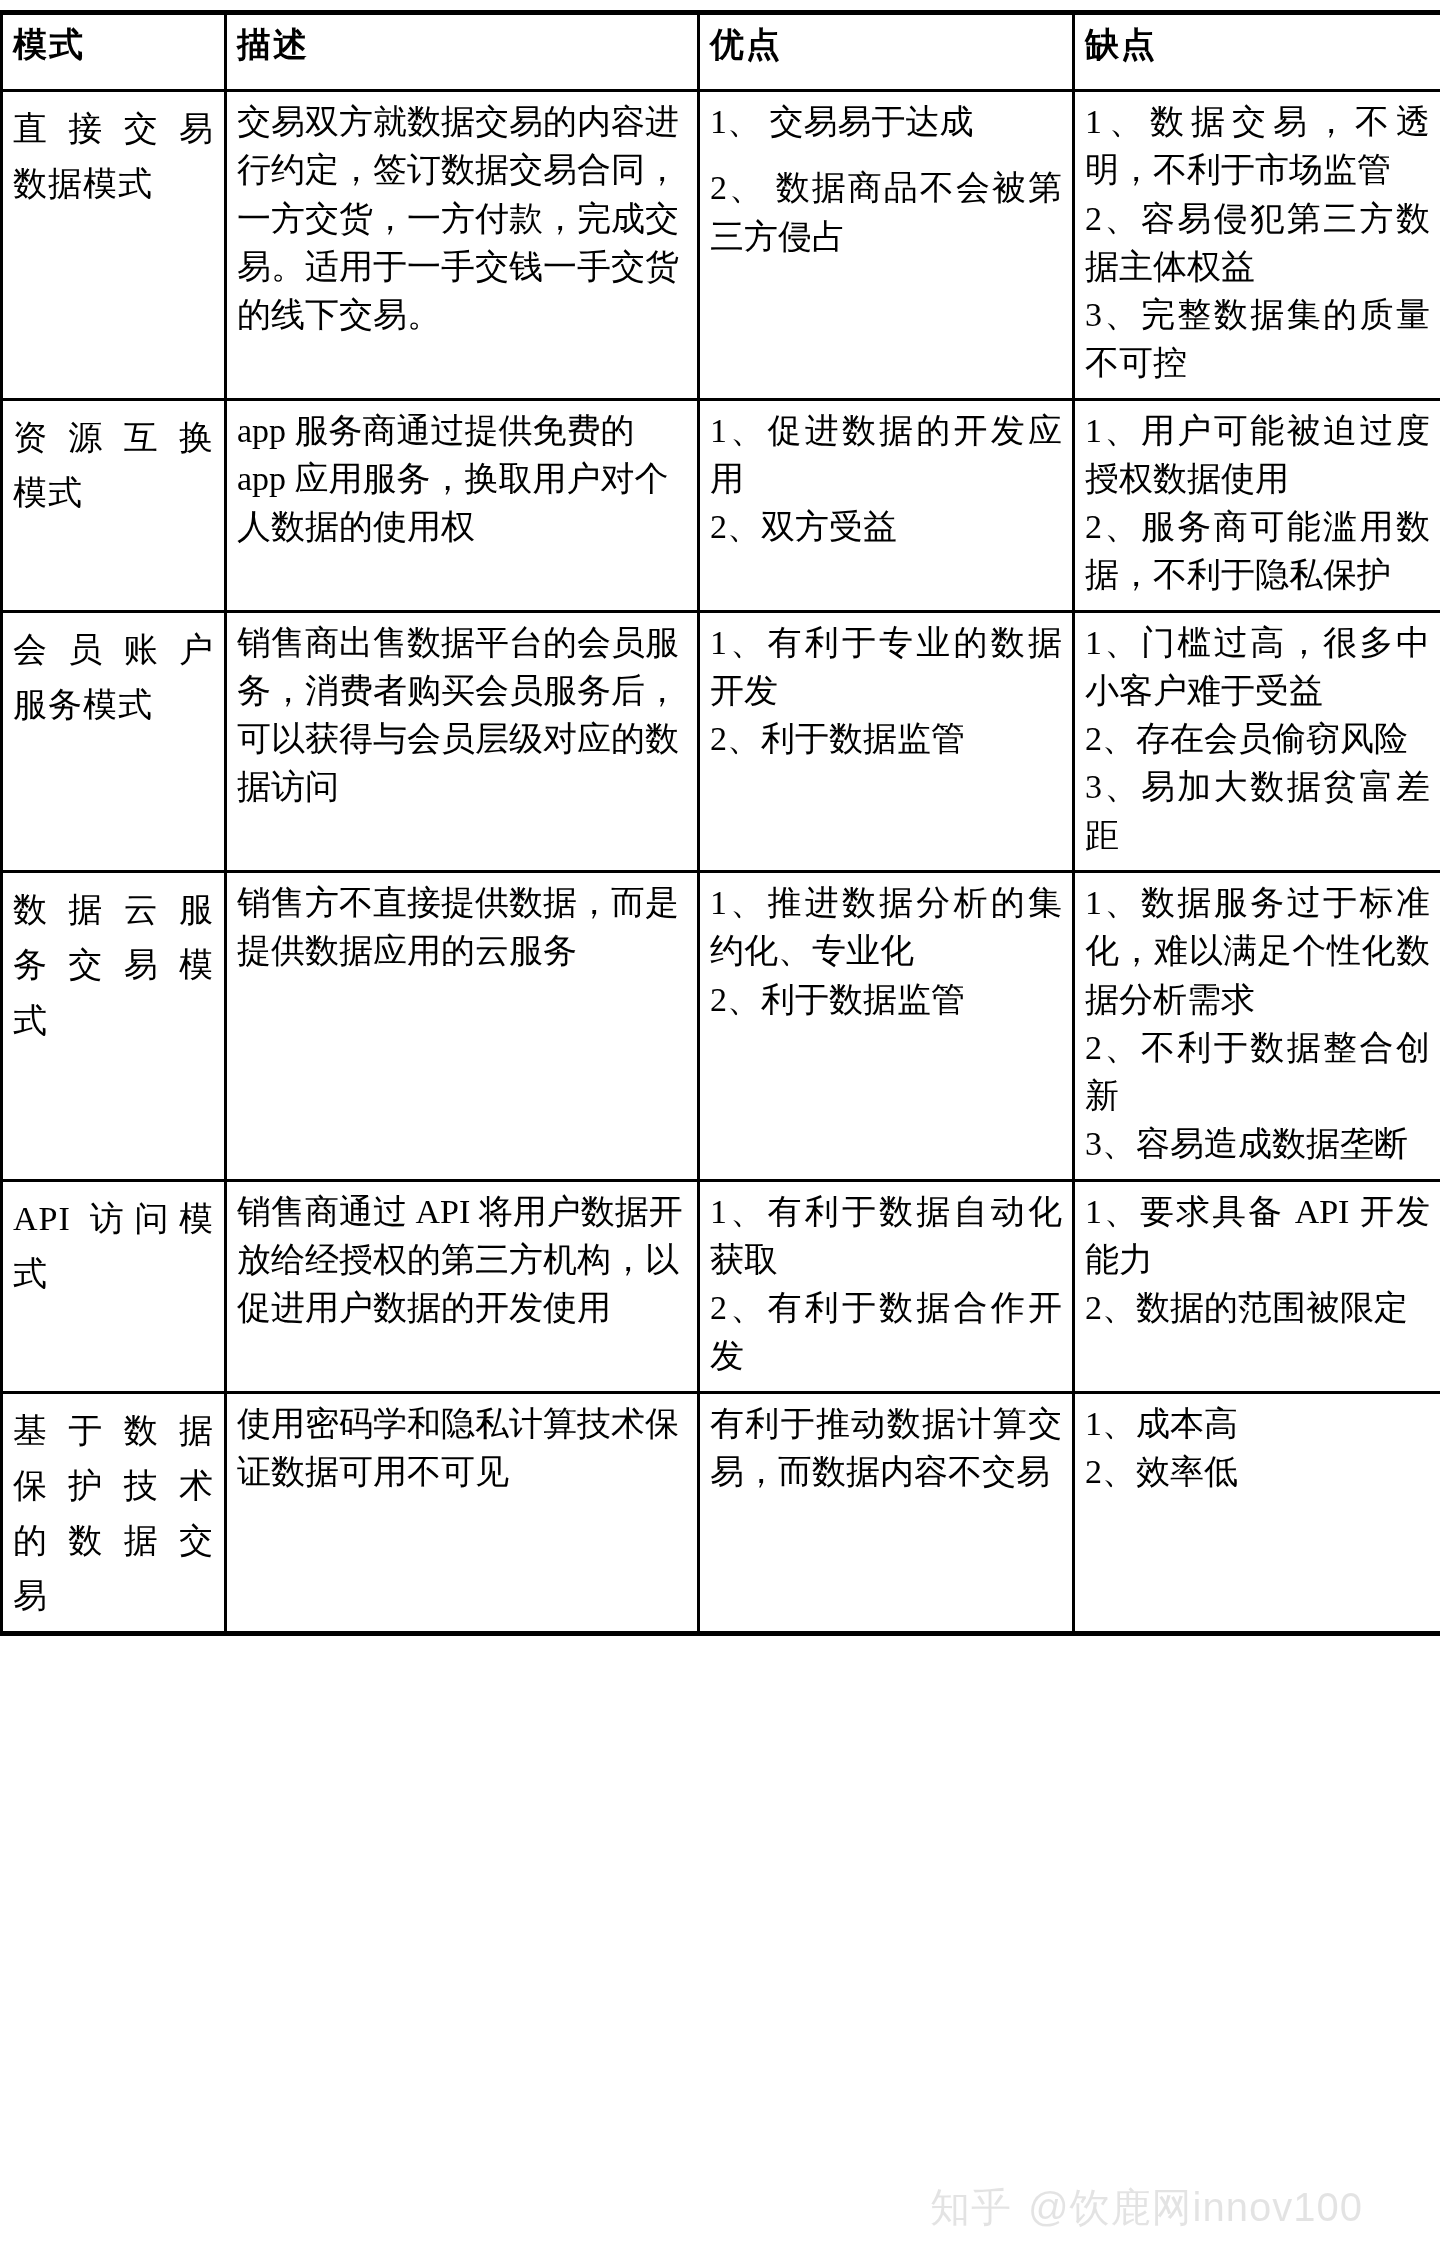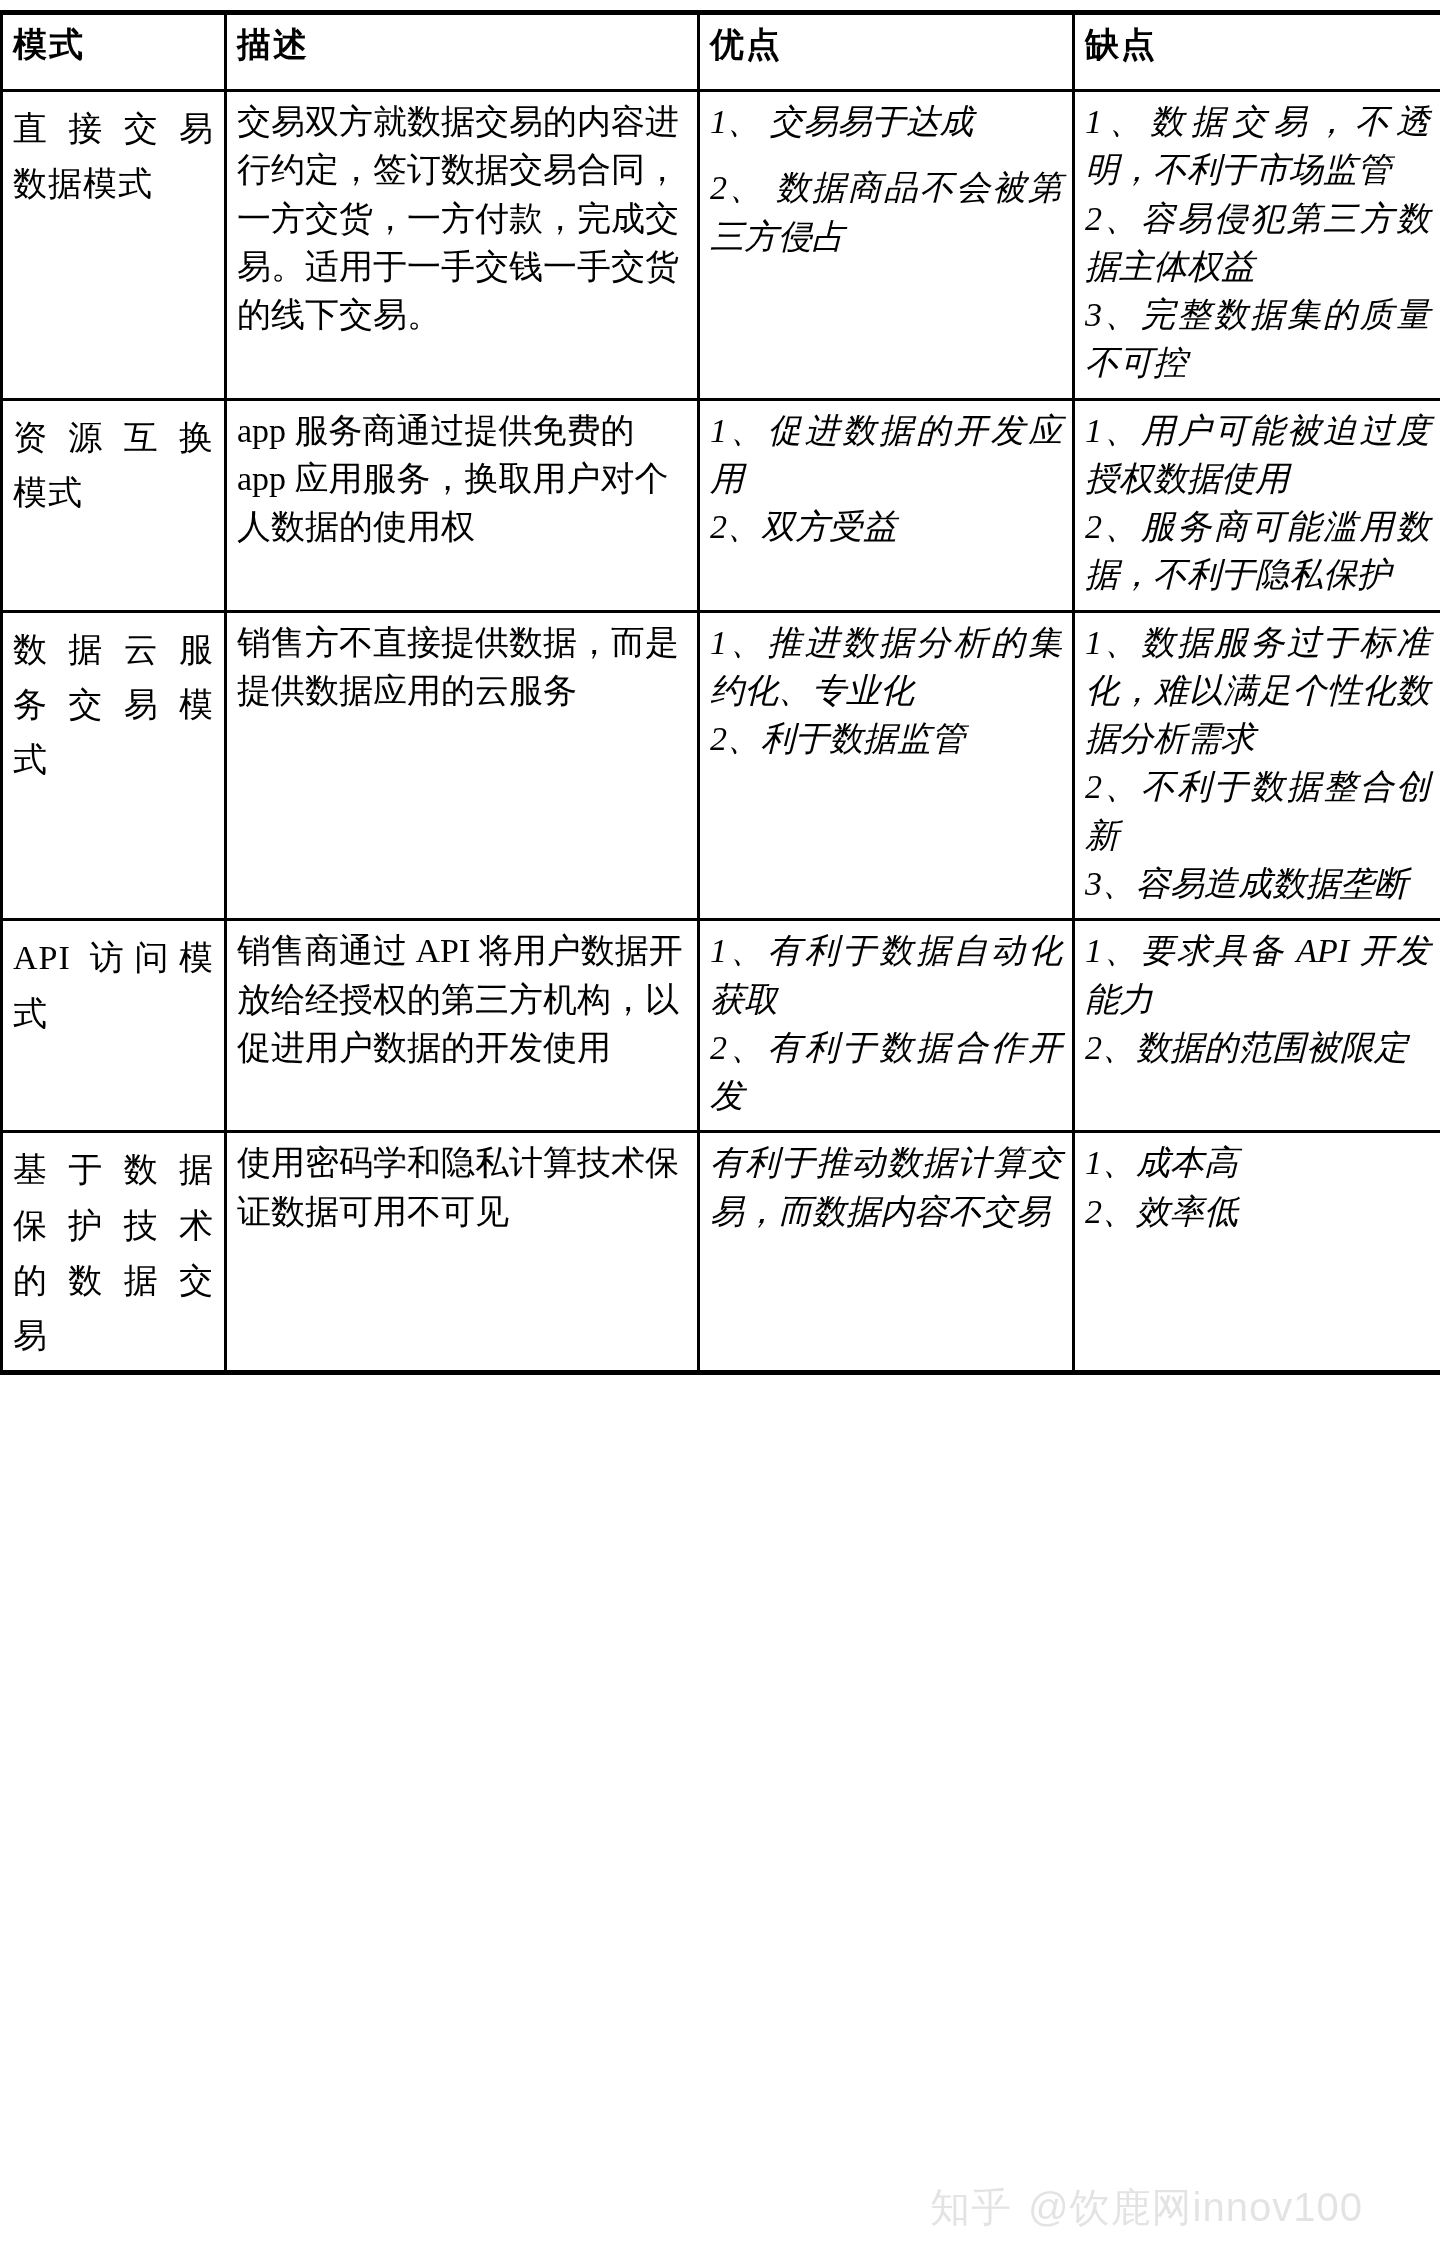--- a/index.html
+++ b/index.html
@@ -83,21 +83,20 @@
   td.desc-cell {
     text-align: justify;
     font-size: 33.5px;
     line-height: 1.44;
   }
 
   td.pros-cell,
   td.cons-cell {
     font-size: 33.5px;
     line-height: 1.44;
-    font-style: italic;
   }
 
   .item {
     display: block;
     text-align: justify;
   }
   .item.spaced {
     margin-bottom: 18px;
   }
 
@@ -164,20 +163,36 @@
             <span class="item">1、促进数据的开发应用</span>
             <span class="item">2、双方受益</span>
           </td>
           <td class="cons-cell">
             <span class="item">1、用户可能被迫过度授权数据使用</span>
             <span class="item">2、服务商可能滥用数据，不利于隐私保护</span>
           </td>
         </tr>
         <tr>
           <td class="mode-cell">
+            <span class="line">会员账户</span>
+            <span class="line last">服务模式</span>
+          </td>
+          <td class="desc-cell">销售商出售数据平台的会员服务，消费者购买会员服务后，可以获得与会员层级对应的数据访问</td>
+          <td class="pros-cell">
+            <span class="item">1、有利于专业的数据开发</span>
+            <span class="item">2、利于数据监管</span>
+          </td>
+          <td class="cons-cell">
+            <span class="item">1、门槛过高，很多中小客户难于受益</span>
+            <span class="item">2、存在会员偷窃风险</span>
+            <span class="item">3、易加大数据贫富差距</span>
+          </td>
+        </tr>
+        <tr>
+          <td class="mode-cell">
             <span class="line">数据云服</span>
             <span class="line">务交易模</span>
             <span class="line last">式</span>
           </td>
           <td class="desc-cell">销售方不直接提供数据，而是提供数据应用的云服务</td>
           <td class="pros-cell">
             <span class="item">1、推进数据分析的集约化、专业化</span>
             <span class="item">2、利于数据监管</span>
           </td>
           <td class="cons-cell">

